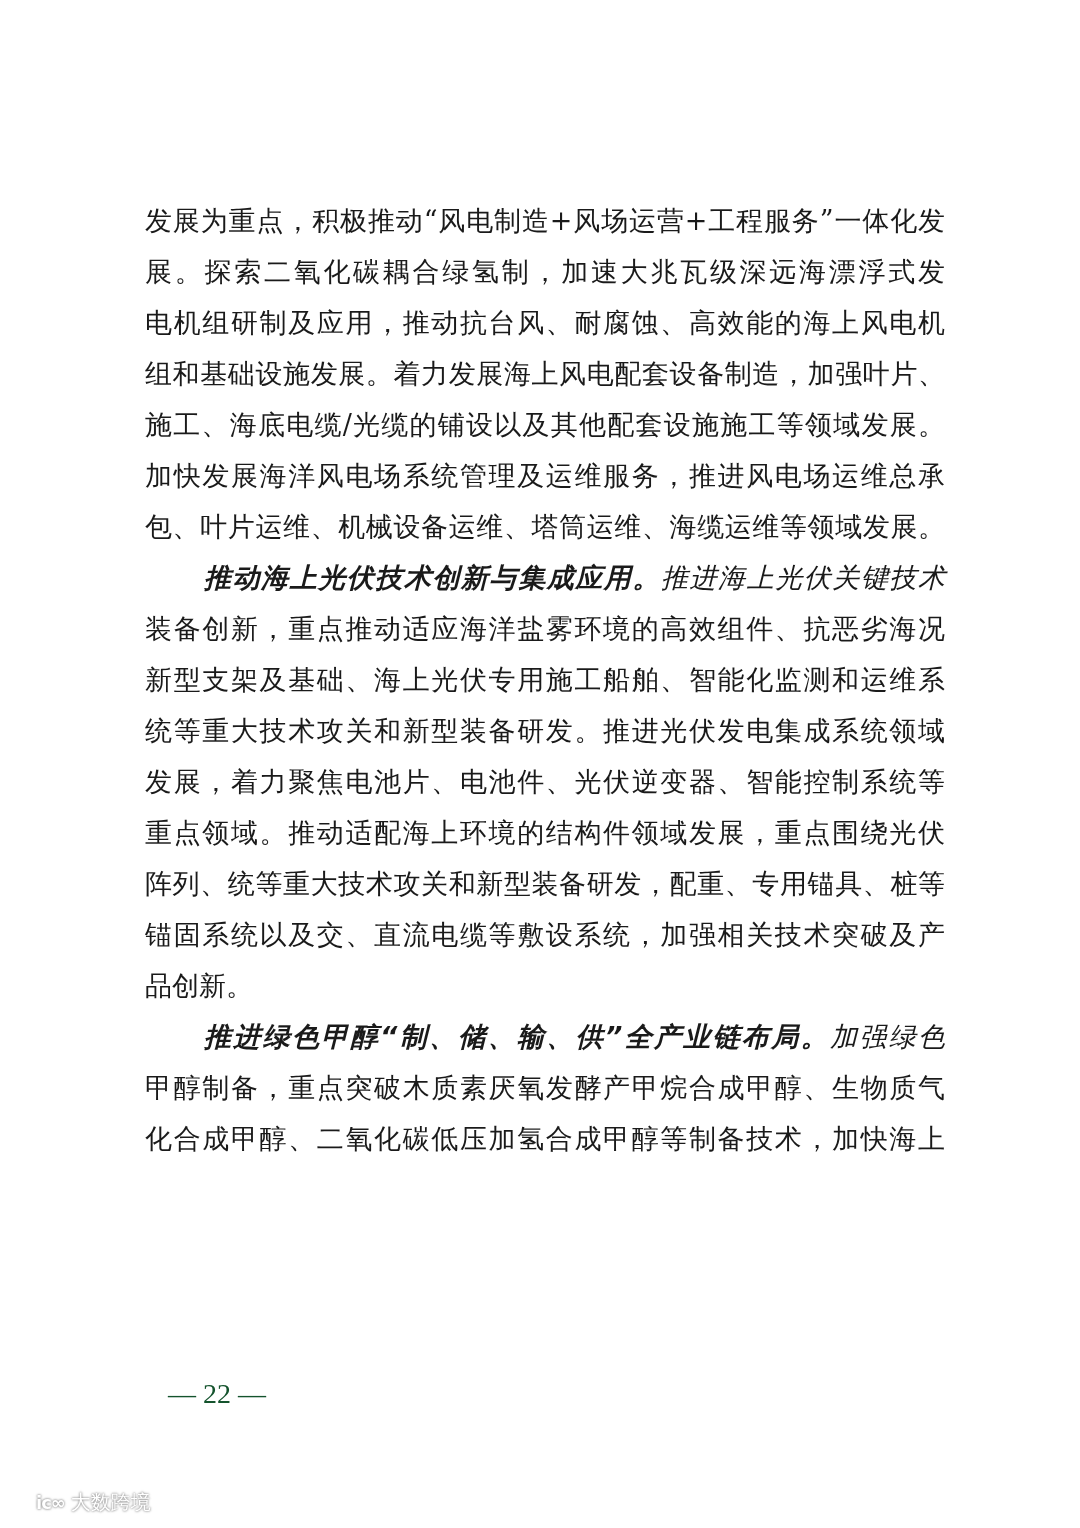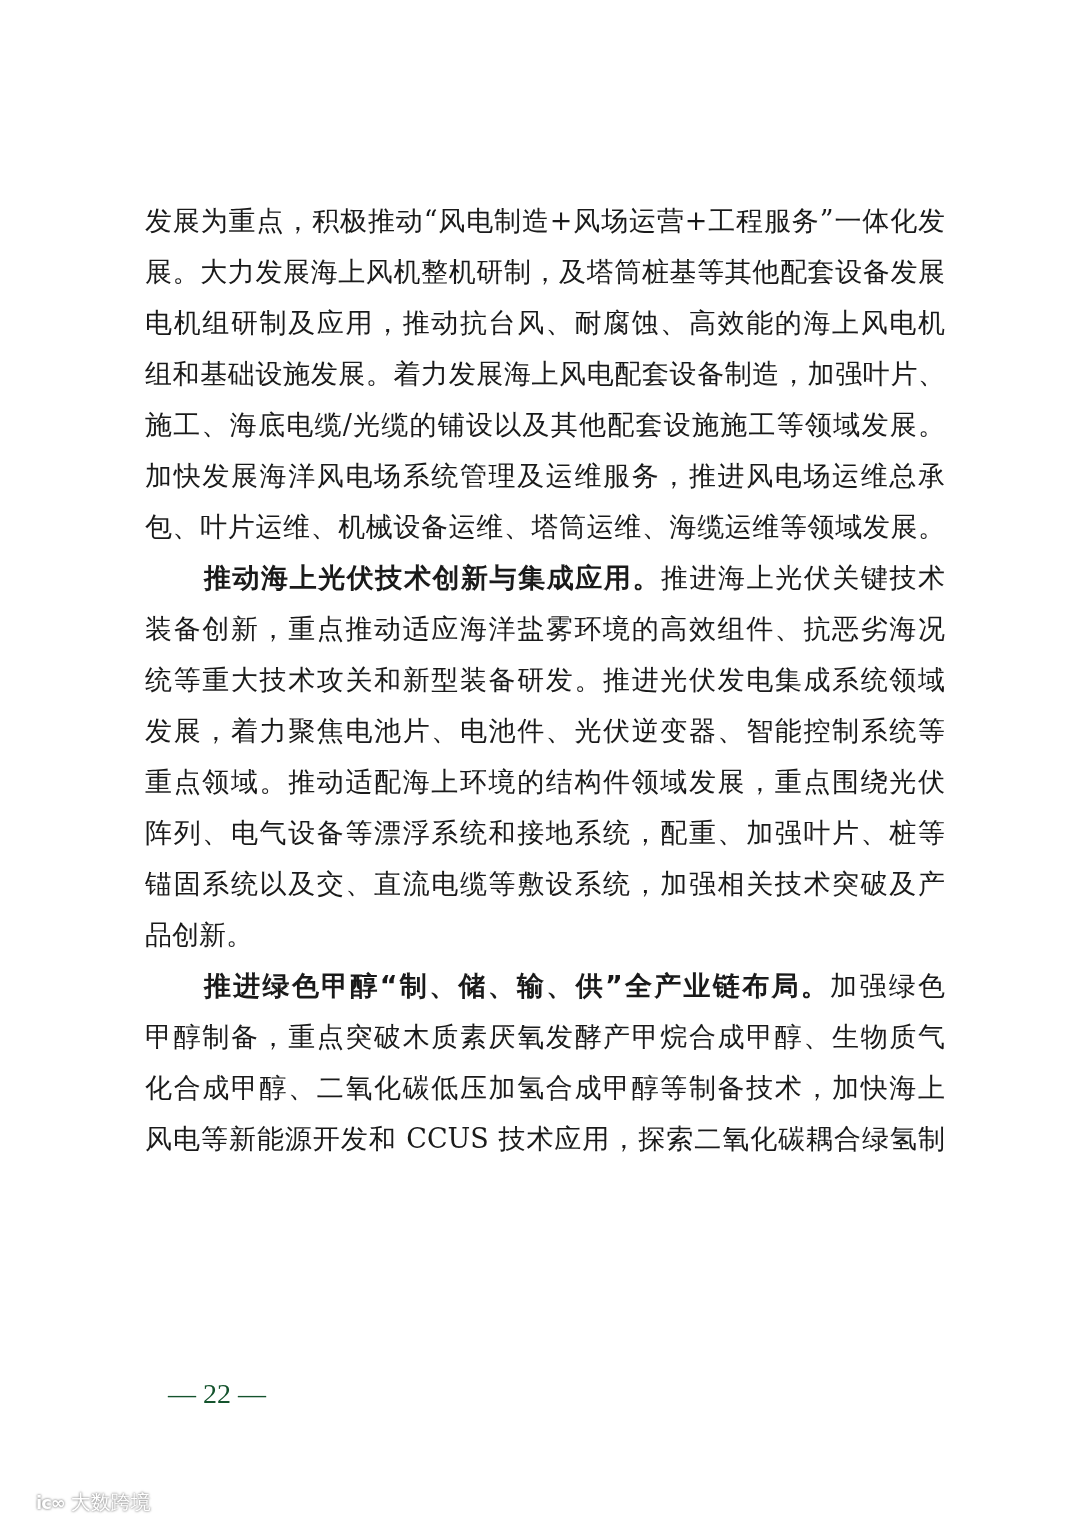--- a/index.html
+++ b/index.html
@@ -35,20 +35,21 @@
     white-space: nowrap;
     text-align: justify;
     text-align-last: justify;
     letter-spacing: 0px;
   }
   .line.last {
     text-align-last: left;
   }
   .line.indent {
     padding-left: 59px;
+    font-style: italic;
   }
   .bold {
     font-weight: bold;
     font-family: "DejaVu Sans", "Liberation Sans", sans-serif;
   }
   .page-number {
     position: absolute;
     left: 168px;
     top: 1378px;
     font-size: 28px;
@@ -75,40 +76,40 @@
     letter-spacing: -1px;
   }
 </style>
 </head>
 <body>
 
 <div class="page">
   <div class="text-block">
 
     <span class="line">发展为重点，积极推动“风电制造+风场运营+工程服务”一体化发</span>
-    <span class="line">展。大力发展海上风机整机研制，及塔筒桩基等其他配套设备发展</span>
+    <span class="line">展。探索二氧化碳耦合绿氢制，加速大兆瓦级深远海漂浮式发</span>
     <span class="line">电机组研制及应用，推动抗台风、耐腐蚀、高效能的海上风电机</span>
     <span class="line">组和基础设施发展。着力发展海上风电配套设备制造，加强叶片、</span>
     <span class="line">施工、海底电缆/光缆的铺设以及其他配套设施施工等领域发展。</span>
     <span class="line">加快发展海洋风电场系统管理及运维服务，推进风电场运维总承</span>
     <span class="line">包、叶片运维、机械设备运维、塔筒运维、海缆运维等领域发展。</span>
 
     <span class="line indent"><span class="bold">推动海上光伏技术创新与集成应用。</span><span>推进海上光伏关键技术</span></span>
     <span class="line">装备创新，重点推动适应海洋盐雾环境的高效组件、抗恶劣海况</span>
+    <span class="line">新型支架及基础、海上光伏专用施工船舶、智能化监测和运维系</span>
     <span class="line">统等重大技术攻关和新型装备研发。推进光伏发电集成系统领域</span>
     <span class="line">发展，着力聚焦电池片、电池件、光伏逆变器、智能控制系统等</span>
     <span class="line">重点领域。推动适配海上环境的结构件领域发展，重点围绕光伏</span>
-    <span class="line">阵列、电气设备等漂浮系统和接地系统，配重、加强叶片、桩等</span>
+    <span class="line">阵列、统等重大技术攻关和新型装备研发，配重、专用锚具、桩等</span>
     <span class="line">锚固系统以及交、直流电缆等敷设系统，加强相关技术突破及产</span>
     <span class="line last">品创新。</span>
 
     <span class="line indent"><span class="bold">推进绿色甲醇“制、储、输、供”全产业链布局。</span><span>加强绿色</span></span>
     <span class="line">甲醇制备，重点突破木质素厌氧发酵产甲烷合成甲醇、生物质气</span>
     <span class="line">化合成甲醇、二氧化碳低压加氢合成甲醇等制备技术，加快海上</span>
-    <span class="line">风电等新能源开发和 CCUS 技术应用，探索二氧化碳耦合绿氢制</span>
   </div>
 
   <div class="page-number">— 22 —</div>
 
   <div class="watermark">
     <span class="logo">ic∞</span>
     <span>大数跨境</span>
   </div>
 </div>
 

